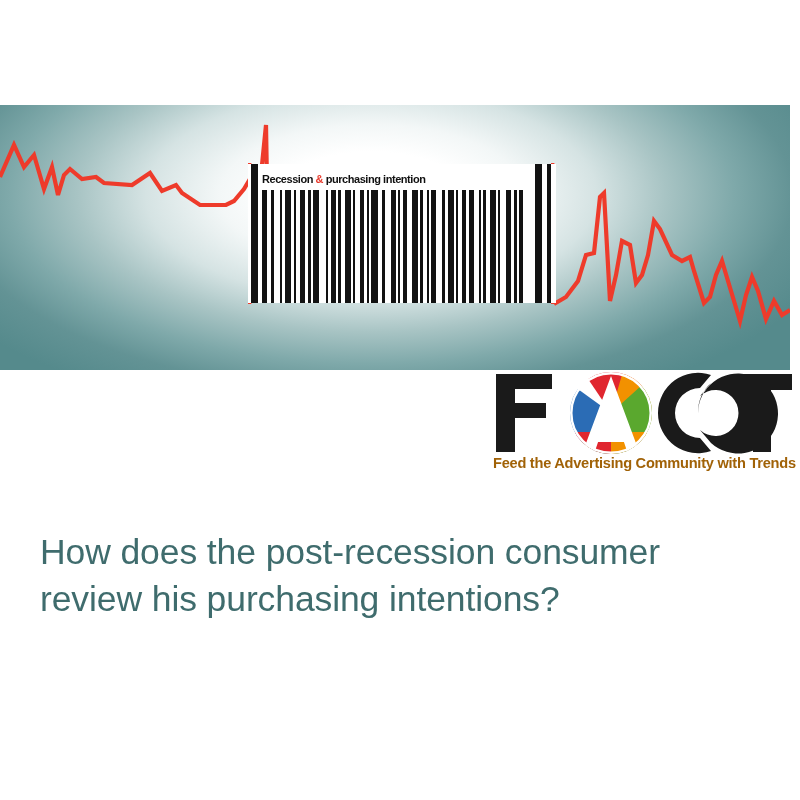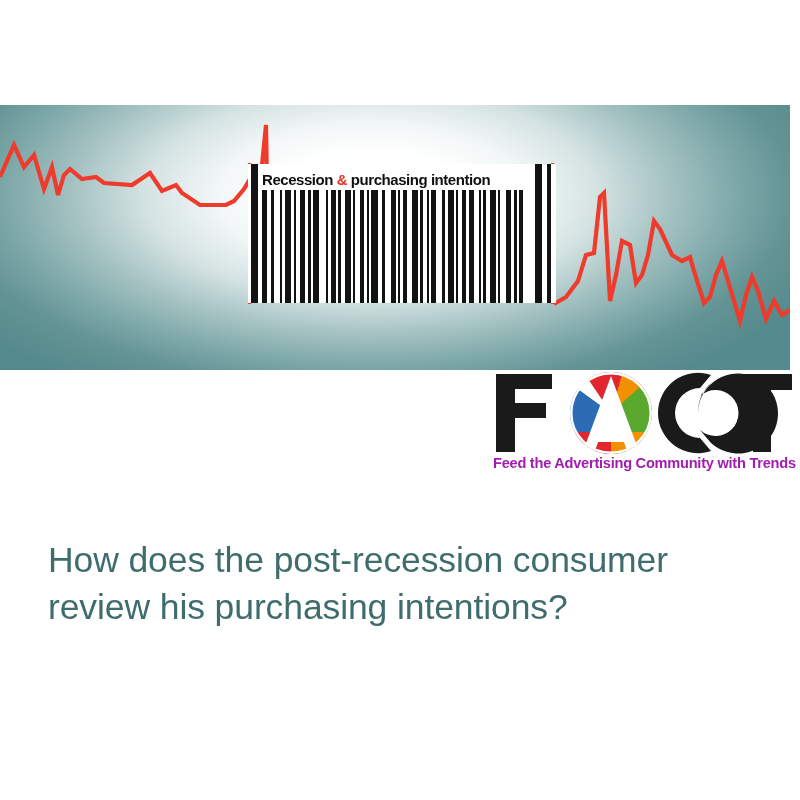--- a/index.html
+++ b/index.html
@@ -47,21 +47,21 @@
     z-index: 3;
   }
   #barcode-title {
     position: absolute;
     left: 14px;
     top: 4px;
     width: 280px;
     height: 23px;
     font-family: "Liberation Sans", sans-serif;
     font-weight: bold;
-    font-size: 15px;
+    font-size: 11px;
     letter-spacing: -0.45px;
     color: #101010;
     white-space: nowrap;
     line-height: 23px;
   }
   #barcode-title .amp { color: #e8392b; }
 
   .guard-bar {
     position: absolute;
     top: 0;
@@ -106,39 +106,39 @@
   }
   #fact-tagline {
     position: absolute;
     left: 1px;
     top: 85px;
     width: 300px;
     font-family: "Liberation Sans", sans-serif;
     font-weight: bold;
     font-size: 14.6px;
     letter-spacing: -0.25px;
-    color: #a21caf;
+    color: #a16207;
     white-space: nowrap;
   }
 
   
   #title-block {
     position: absolute;
     left: 32px;
     top: 521px;
     width: 730px;
   }
   #deck-title {
     font-family: "Liberation Sans", sans-serif;
     font-size: 35.5px;
     line-height: 47px;
     font-weight: normal;
     color: #3f6c6d;
     letter-spacing: -0.1px;
-    margin: 16px;
+    margin: 8px;
     white-space: pre-line;
   }
   #deck-date {
     margin-top: 17px;
     font-family: "Liberation Sans", sans-serif;
     font-size: 17px;
     color: #3f6c6d;
     letter-spacing: -0.2px;
   }
 </style>

